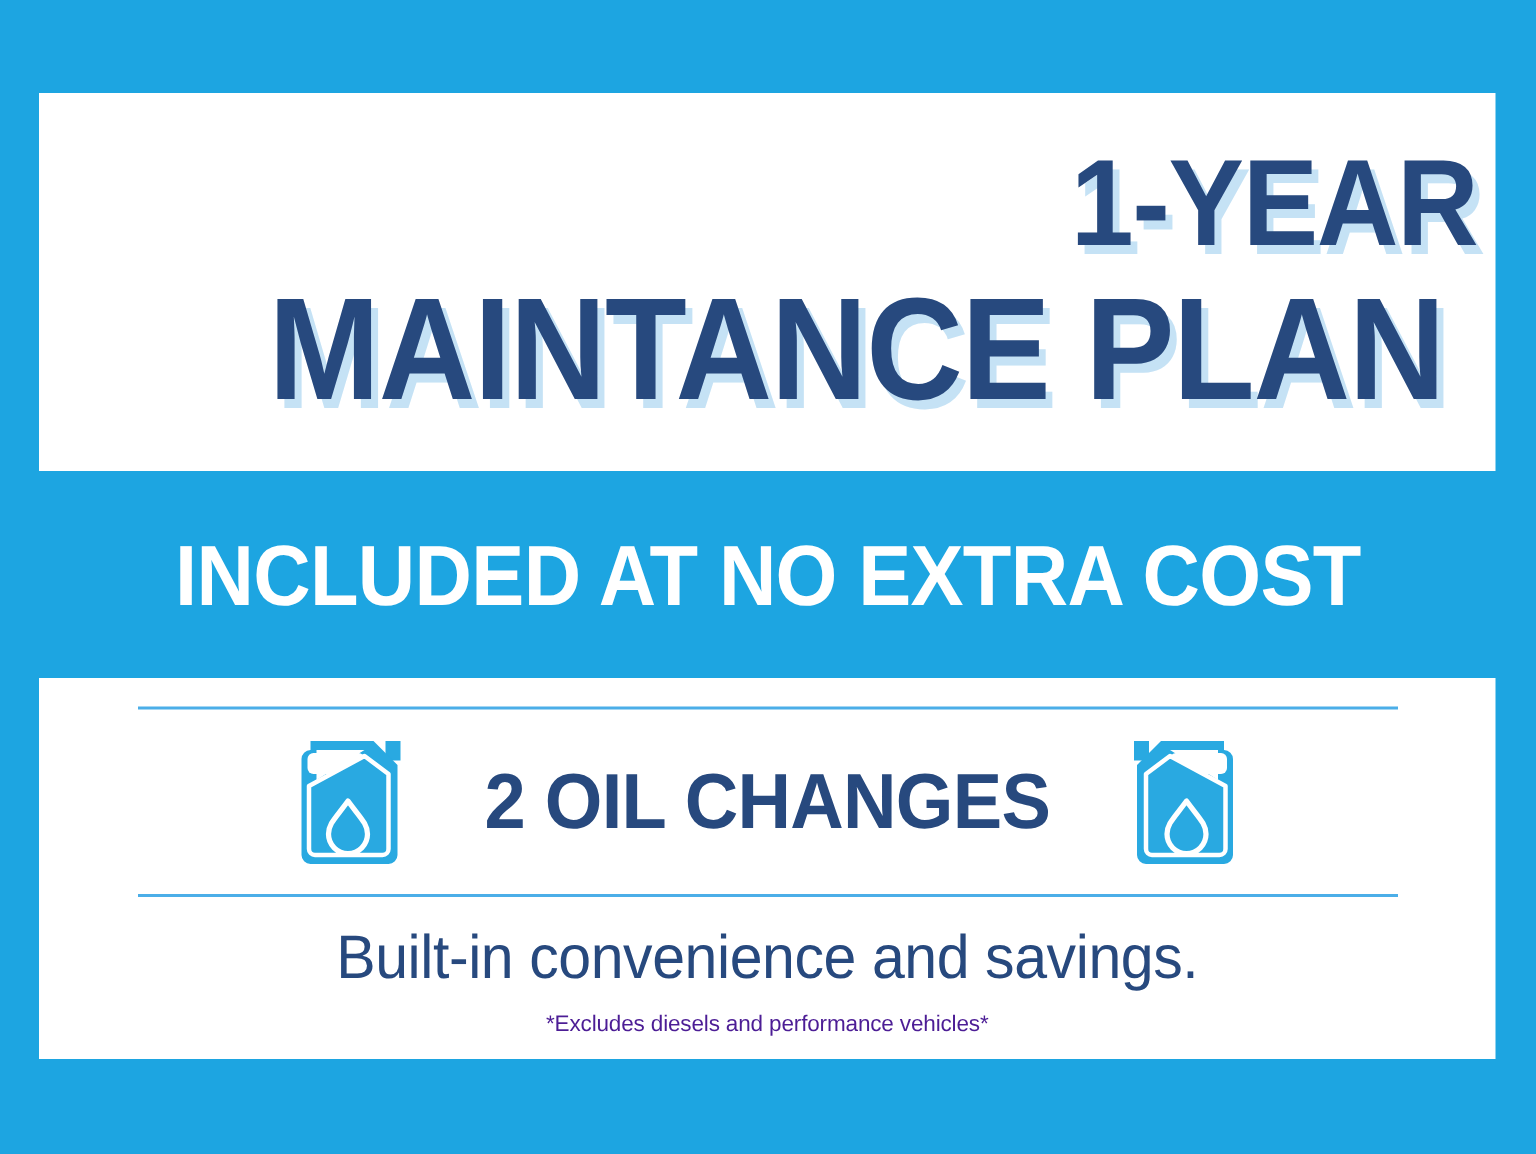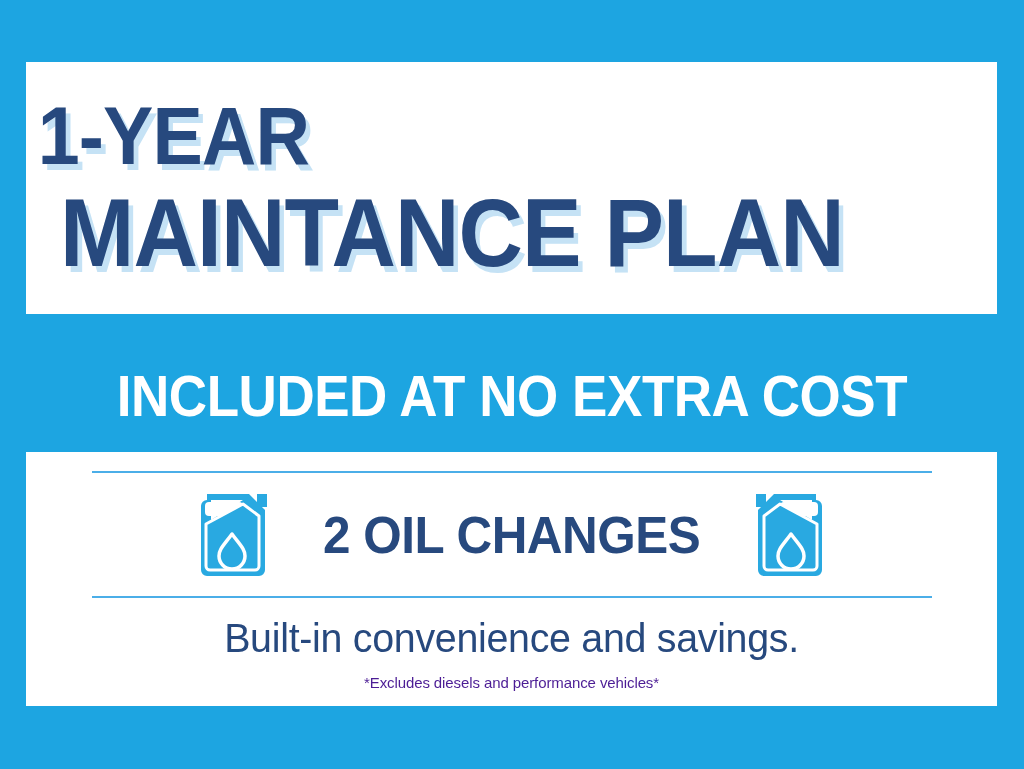--- a/index.html
+++ b/index.html
@@ -26,21 +26,21 @@
   
   .headline-card {
     position: absolute;
     left: 26px;
     top: 62px;
     width: 971px;
     height: 252px;
     background: #ffffff;
     display: flex;
     flex-direction: column;
-    align-items: flex-start;
+    align-items: flex-end;
     justify-content: center;
     box-sizing: border-box;
   }
 
   .headline-line {
     color: #27497e;
     font-weight: 700;
     font-stretch: condensed;
     letter-spacing: -1px;
     line-height: 0.98;
@@ -54,21 +54,21 @@
     margin-bottom: 8px;
   }
   .headline-line-2 {
     font-size: 97px;
   }
 
   
   .subtitle-band {
     position: absolute;
     left: 26px;
-    top: 330px;
+    top: 318px;
     width: 971px;
     height: 132px;
     display: flex;
     align-items: center;
     justify-content: center;
   }
   .subtitle-text {
     color: #ffffff;
     font-size: 57px;
     font-weight: 700;

